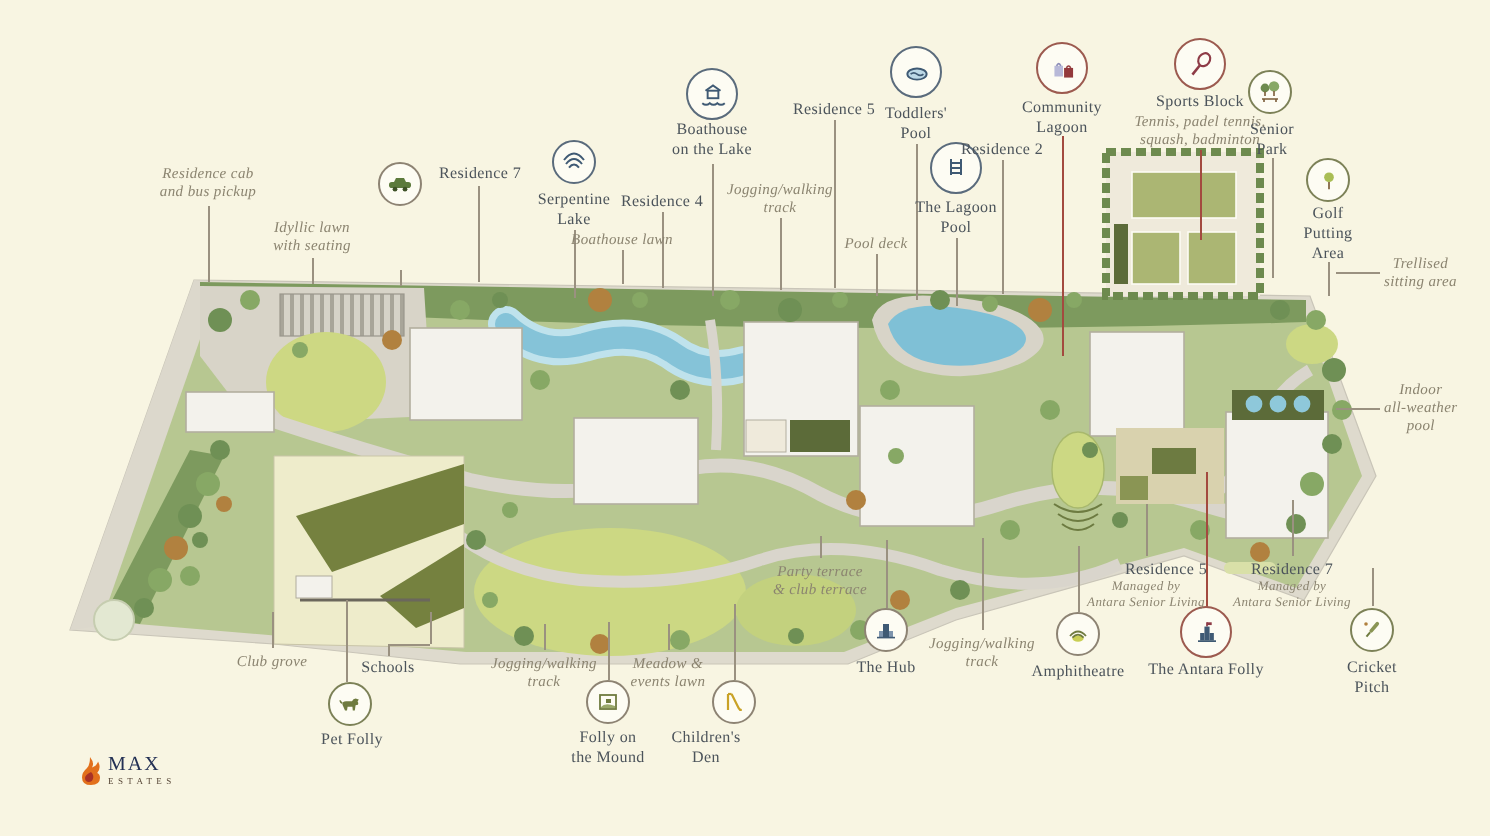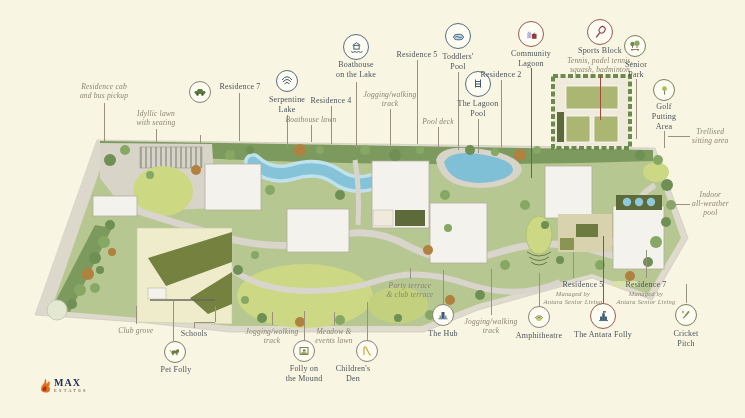--- a/index.html
+++ b/index.html
@@ -17,21 +17,21 @@
   .ico{position:absolute;transform:translate(-50%,-50%);border-radius:50%;
        background:#fdfcf3;display:flex;align-items:center;justify-content:center;box-sizing:border-box;}
   .i22{width:22px;height:22px;}
   .i26{width:26px;height:26px;}
   .b-brown{border:1px solid #8d8373;}
   .b-navy{border:1px solid #5a6b7c;}
   .b-maroon{border:1px solid #9c5a4f;}
   .b-olive{border:1px solid #7c8157;}
   #logo{position:absolute;left:40px;top:378px;display:flex;align-items:flex-start;}
   #logo .wordmark{margin-left:3px;color:#233054;}
-  #logo .brand{font-size:10px;font-weight:bold;letter-spacing:1px;line-height:1;}
+  #logo .brand{font-size:10px;font-weight:normal;letter-spacing:1px;line-height:1;}
   #logo .brand-sub{font-size:4.5px;letter-spacing:2.2px;line-height:1.4;color:#5a4a3a;}
 </style>
 </head>
 <body>
 
 <div id="stage">
 
   <svg id="plan-svg" width="745" height="418" viewBox="0 0 745 418">
     <defs>
       <pattern id="trellis" width="5" height="22" patternUnits="userSpaceOnUse">

